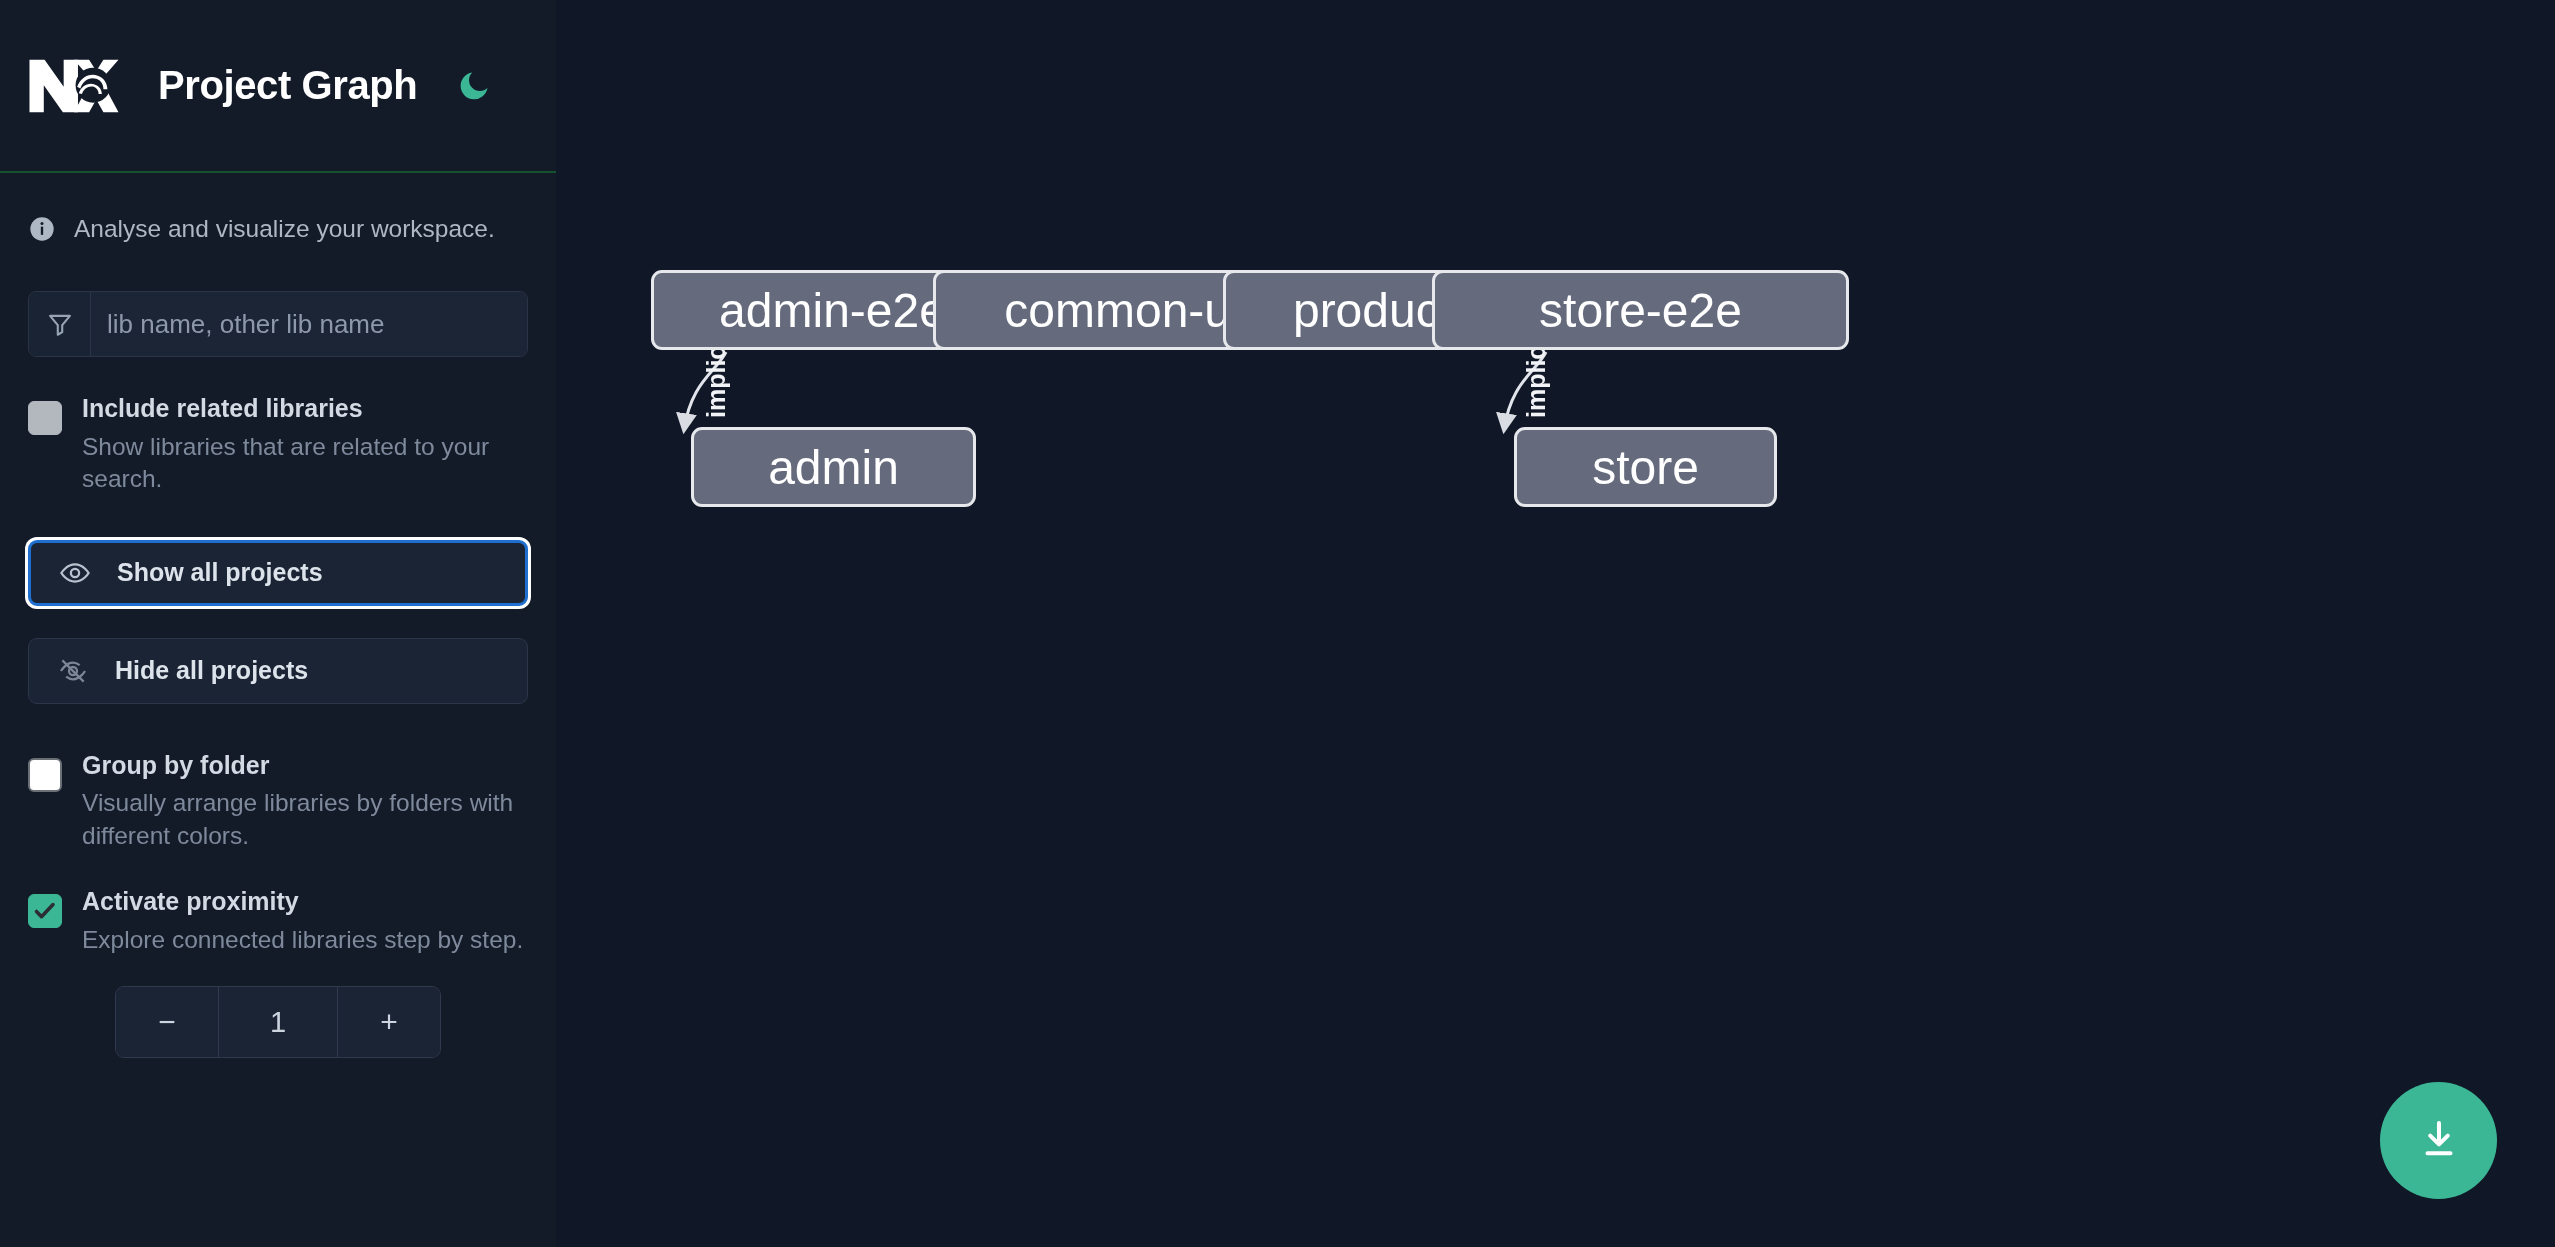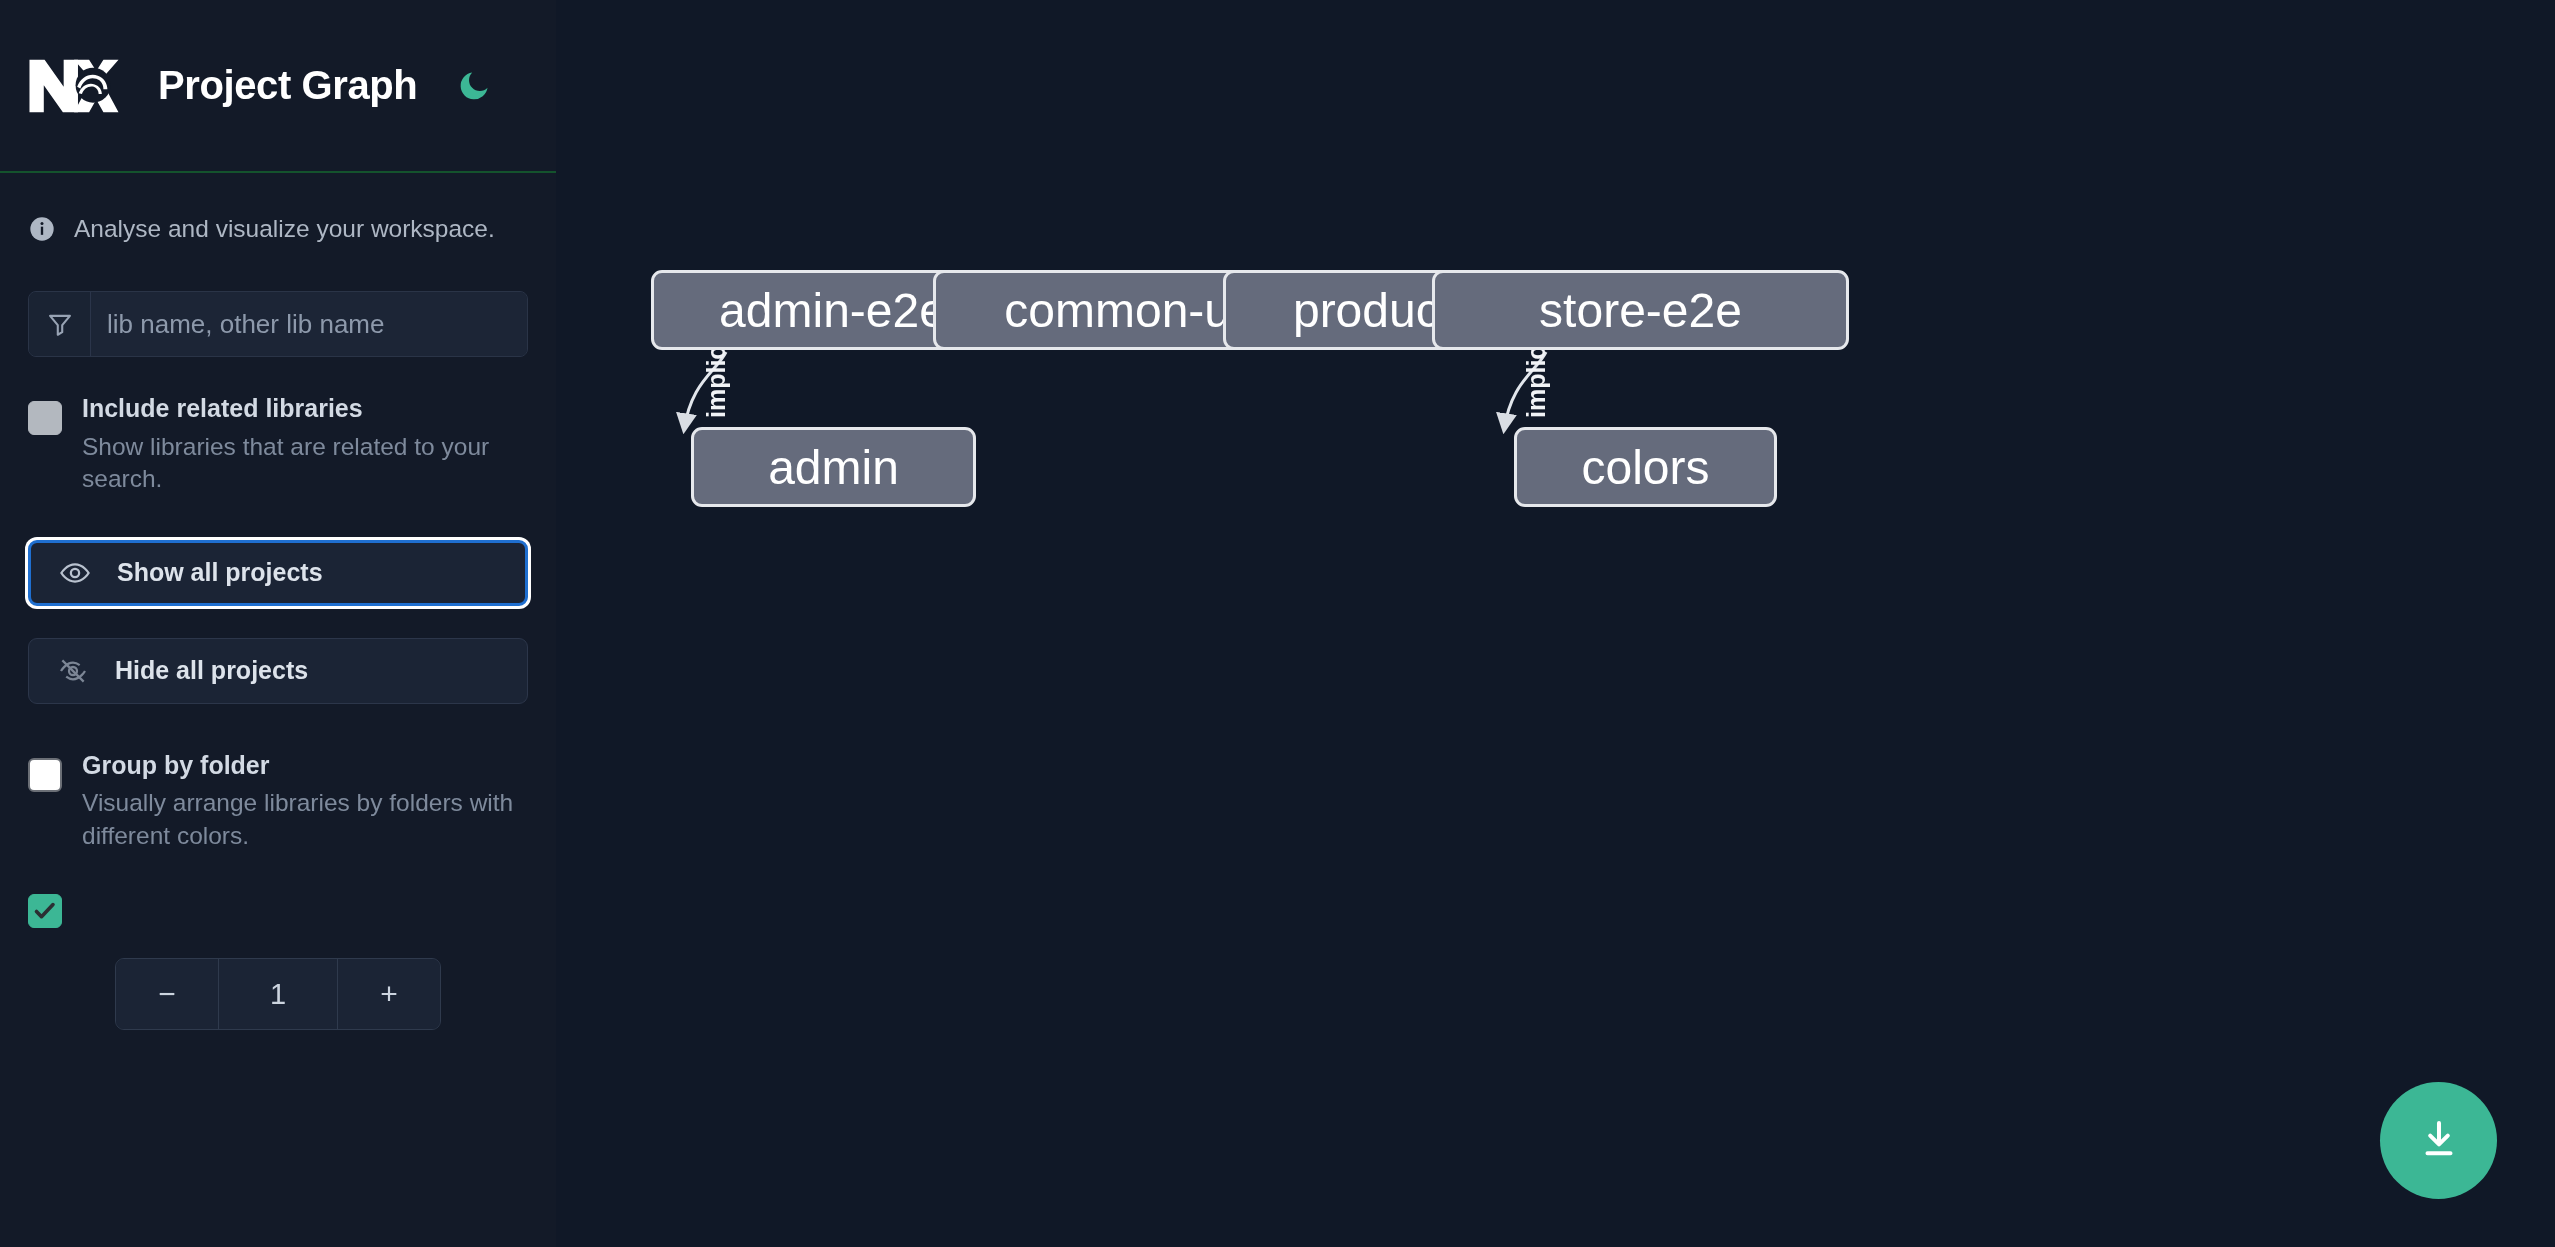--- a/index.html
+++ b/index.html
@@ -261,20 +261,24 @@
       </div>
 
       <div class="opt-block" style="margin-top:36px;">
         <div class="opt-cb-col">
           <span class="cb cb-green">
             <svg viewBox="0 0 26 26" width="26" height="26" aria-hidden="true">
               <path fill="none" stroke="#2b2f33" stroke-width="3.6" stroke-linecap="round" stroke-linejoin="round" d="M4.5 13.5l5 5.2L21 6.6"></path>
             </svg>
           </span>
         </div>
+        <div class="opt-text-col">
+          <div class="opt-label">Activate proximity</div>
+          <div class="opt-desc">Explore connected libraries step by step.</div>
+        </div>
       </div>
 
       <div class="stepper-wrap" style="margin-top:30px;">
         <div class="stepper">
           <div class="st-btn">−</div>
           <div class="st-val">1</div>
           <div class="st-btn">+</div>
         </div>
       </div>
 
@@ -297,21 +301,21 @@
     </svg>
 
     <div class="edge-label" style="left:146px; top:418px;">implicit</div>
     <div class="edge-label" style="left:966px; top:418px;">implicit</div>
 
     <div class="node" style="left:95px;  top:270px; width:363px; height:80px;">admin-e2e</div>
     <div class="node" style="left:377px; top:270px; width:380px; height:80px;">common-ui</div>
     <div class="node" style="left:667px; top:270px; width:324px; height:80px;">products</div>
     <div class="node" style="left:876px; top:270px; width:417px; height:80px;">store-e2e</div>
     <div class="node" style="left:135px; top:427px; width:285px; height:80px;">admin</div>
-    <div class="node" style="left:958px; top:427px; width:263px; height:80px;">colors</div>
+    <div class="node" style="left:958px; top:427px; width:263px; height:80px;">store</div>
 
     <button id="download-fab">
       <span>
         <svg viewBox="0 0 24 24" width="46" height="46" aria-hidden="true">
           <path fill="none" stroke="#ffffff" stroke-width="2.1" stroke-linecap="round" stroke-linejoin="round" d="M12 3.6v11M7.4 10.2L12 14.8l4.6-4.6M6 19.4h12"></path>
         </svg>
       </span>
     </button>
   </main>
 </div>

